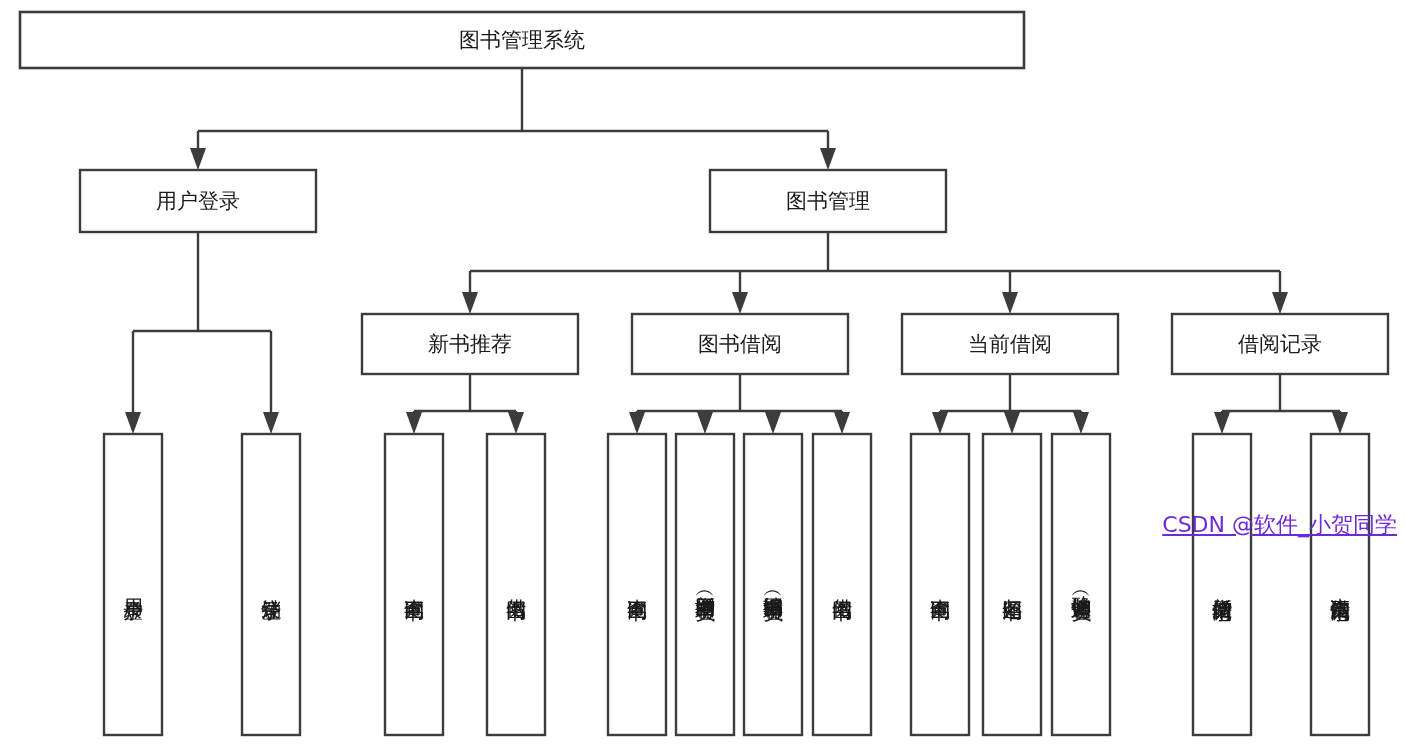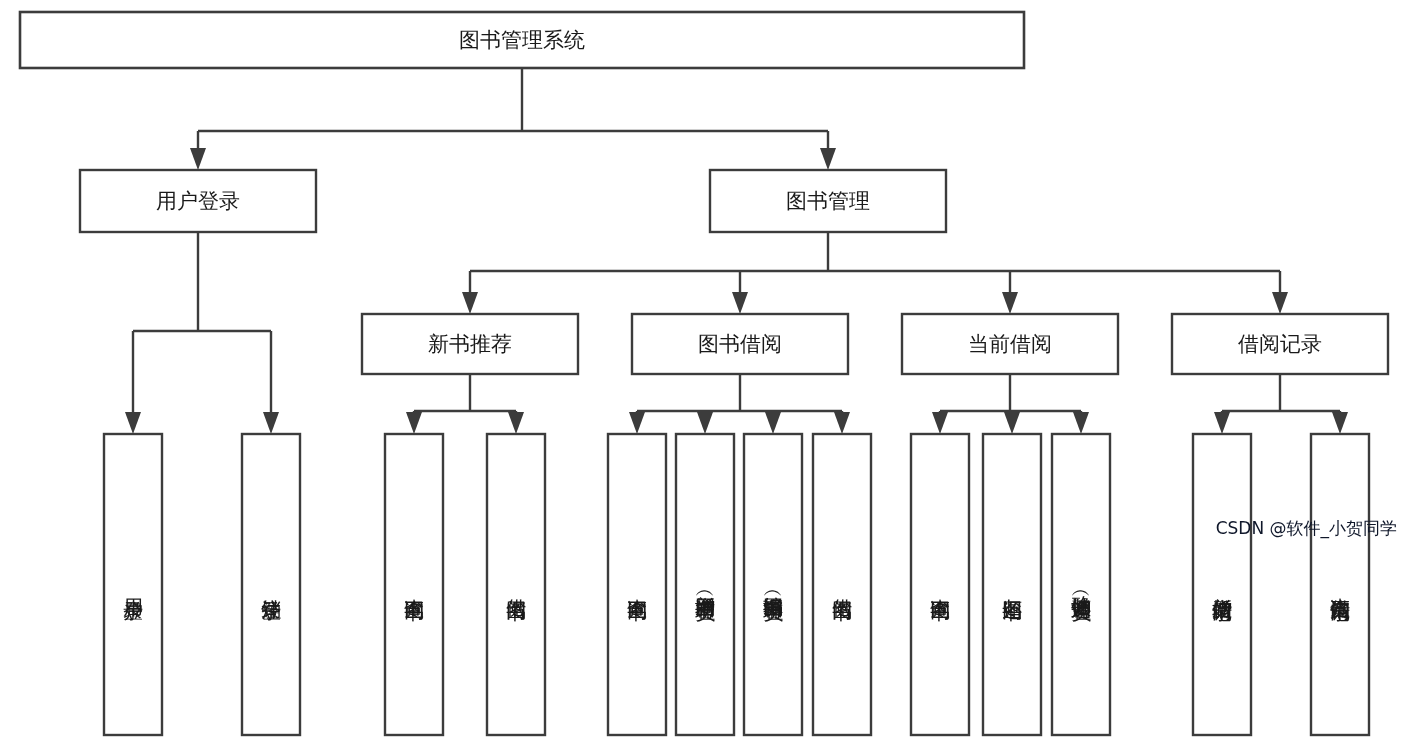--- a/index.html
+++ b/index.html
@@ -69,23 +69,24 @@
     justify-content: center;
     letter-spacing: 1px;
     white-space: nowrap;
     pointer-events: none;
   }
   .watermark {
     position: absolute;
     right: 8px;
     bottom: 5px;
     font-family: "DejaVu Sans", "Liberation Sans", sans-serif;
-    font-size: 17px;
-    color: #0f172a;
+    font-size: 22px;
+    color: #6d28d9;
     white-space: nowrap;
+    text-decoration: underline;
   }
 </style>
 </head>
 <body>
 
 <div id="diagram-root">
 
   <svg class="canvas" viewBox="0 0 1405 747">
     <defs></defs>
     <g id="edges-layer">

